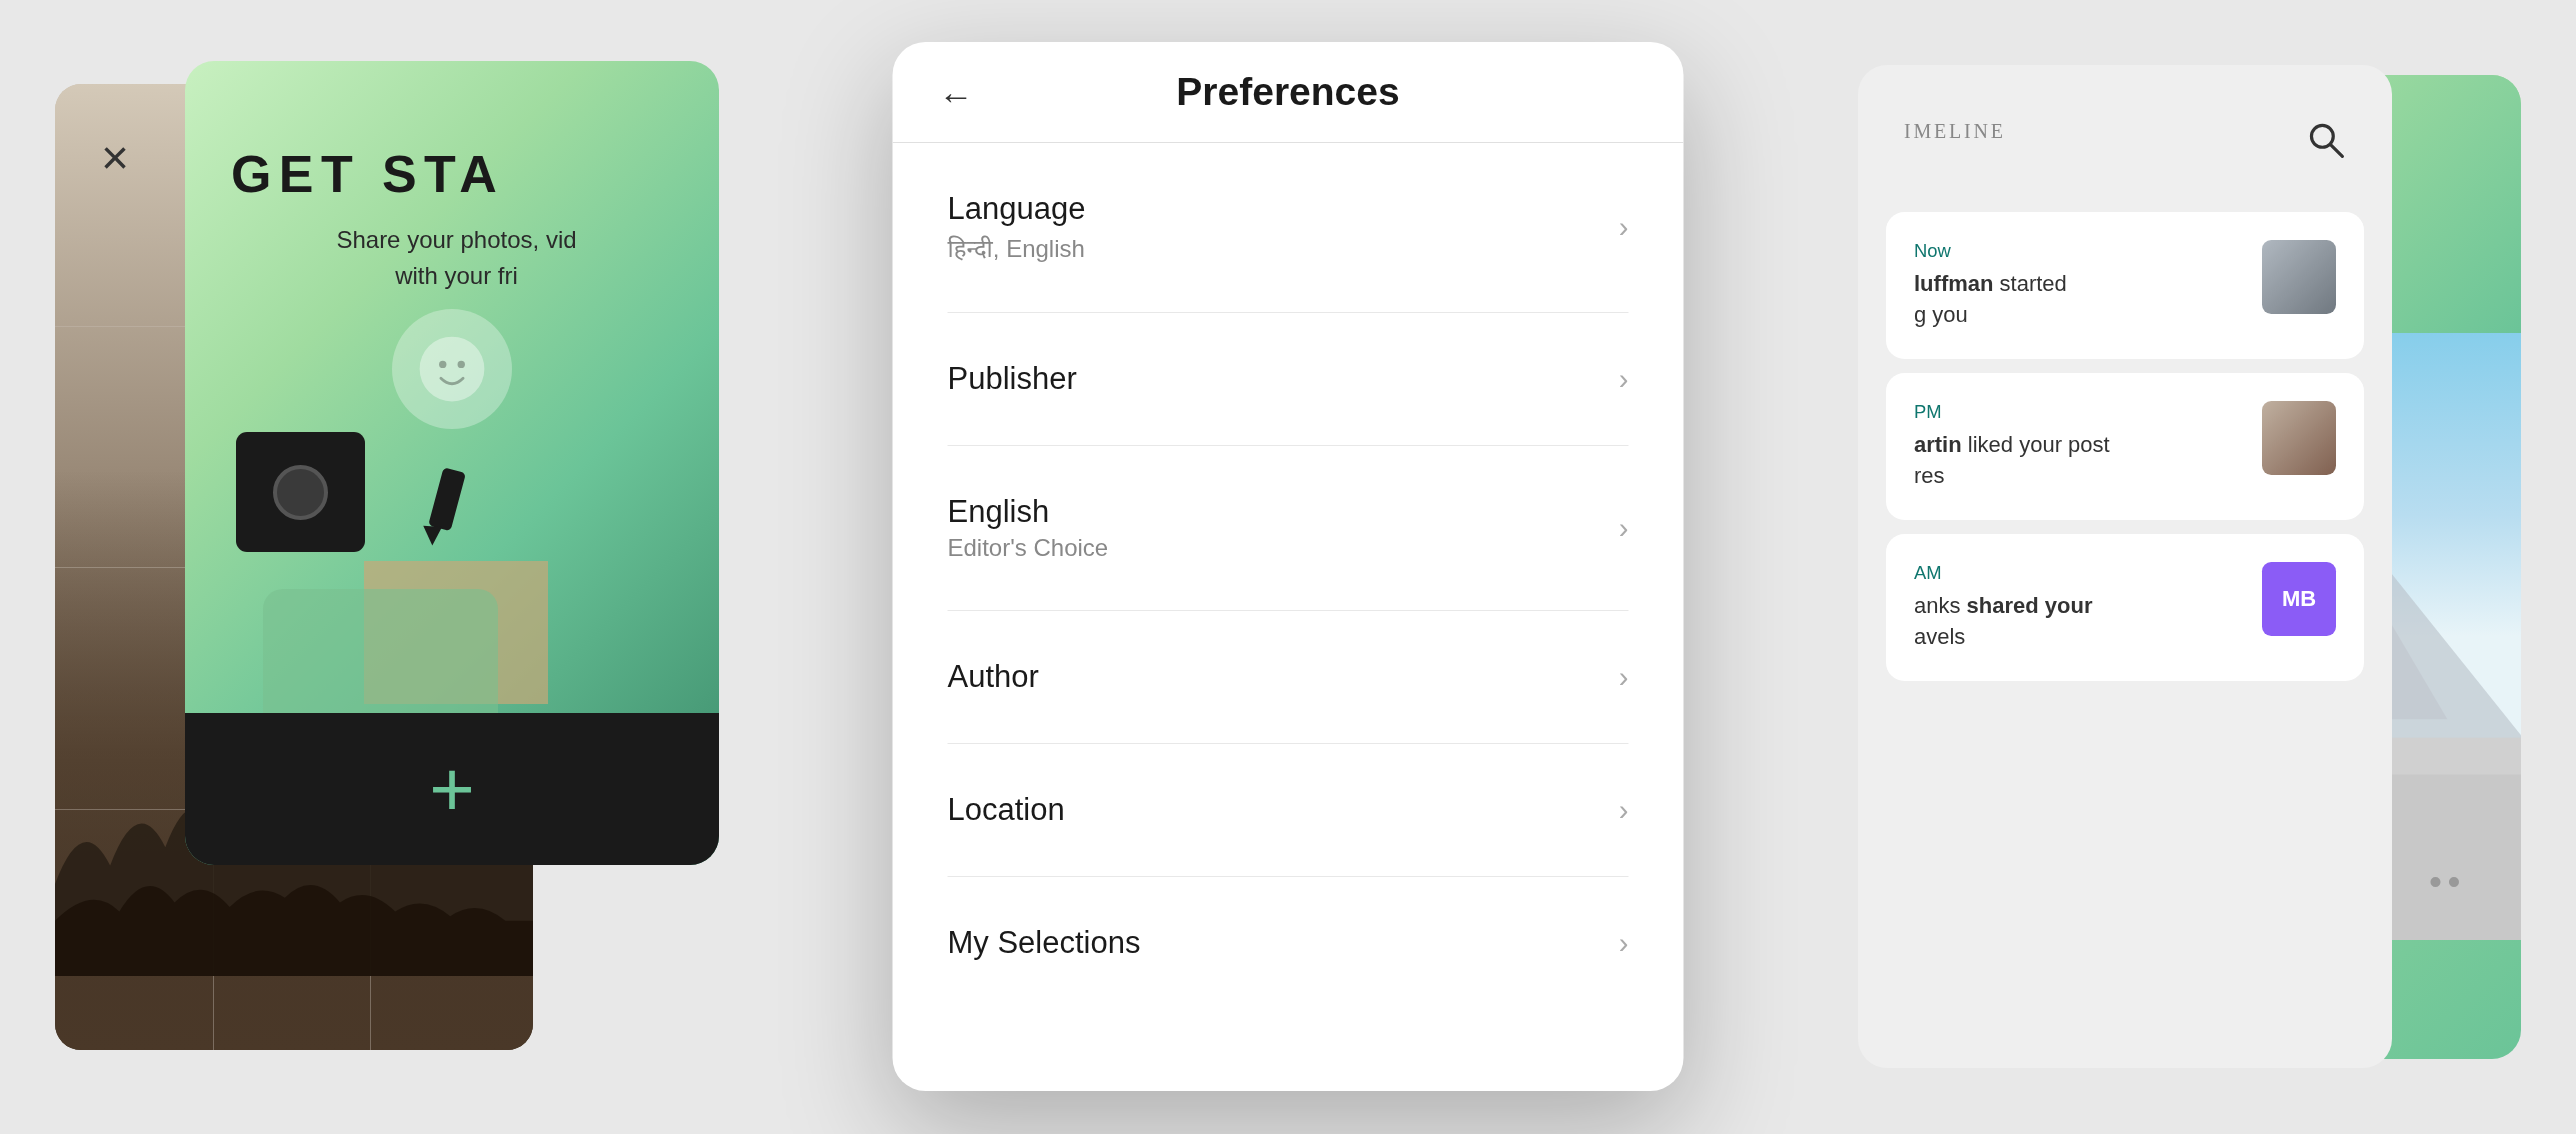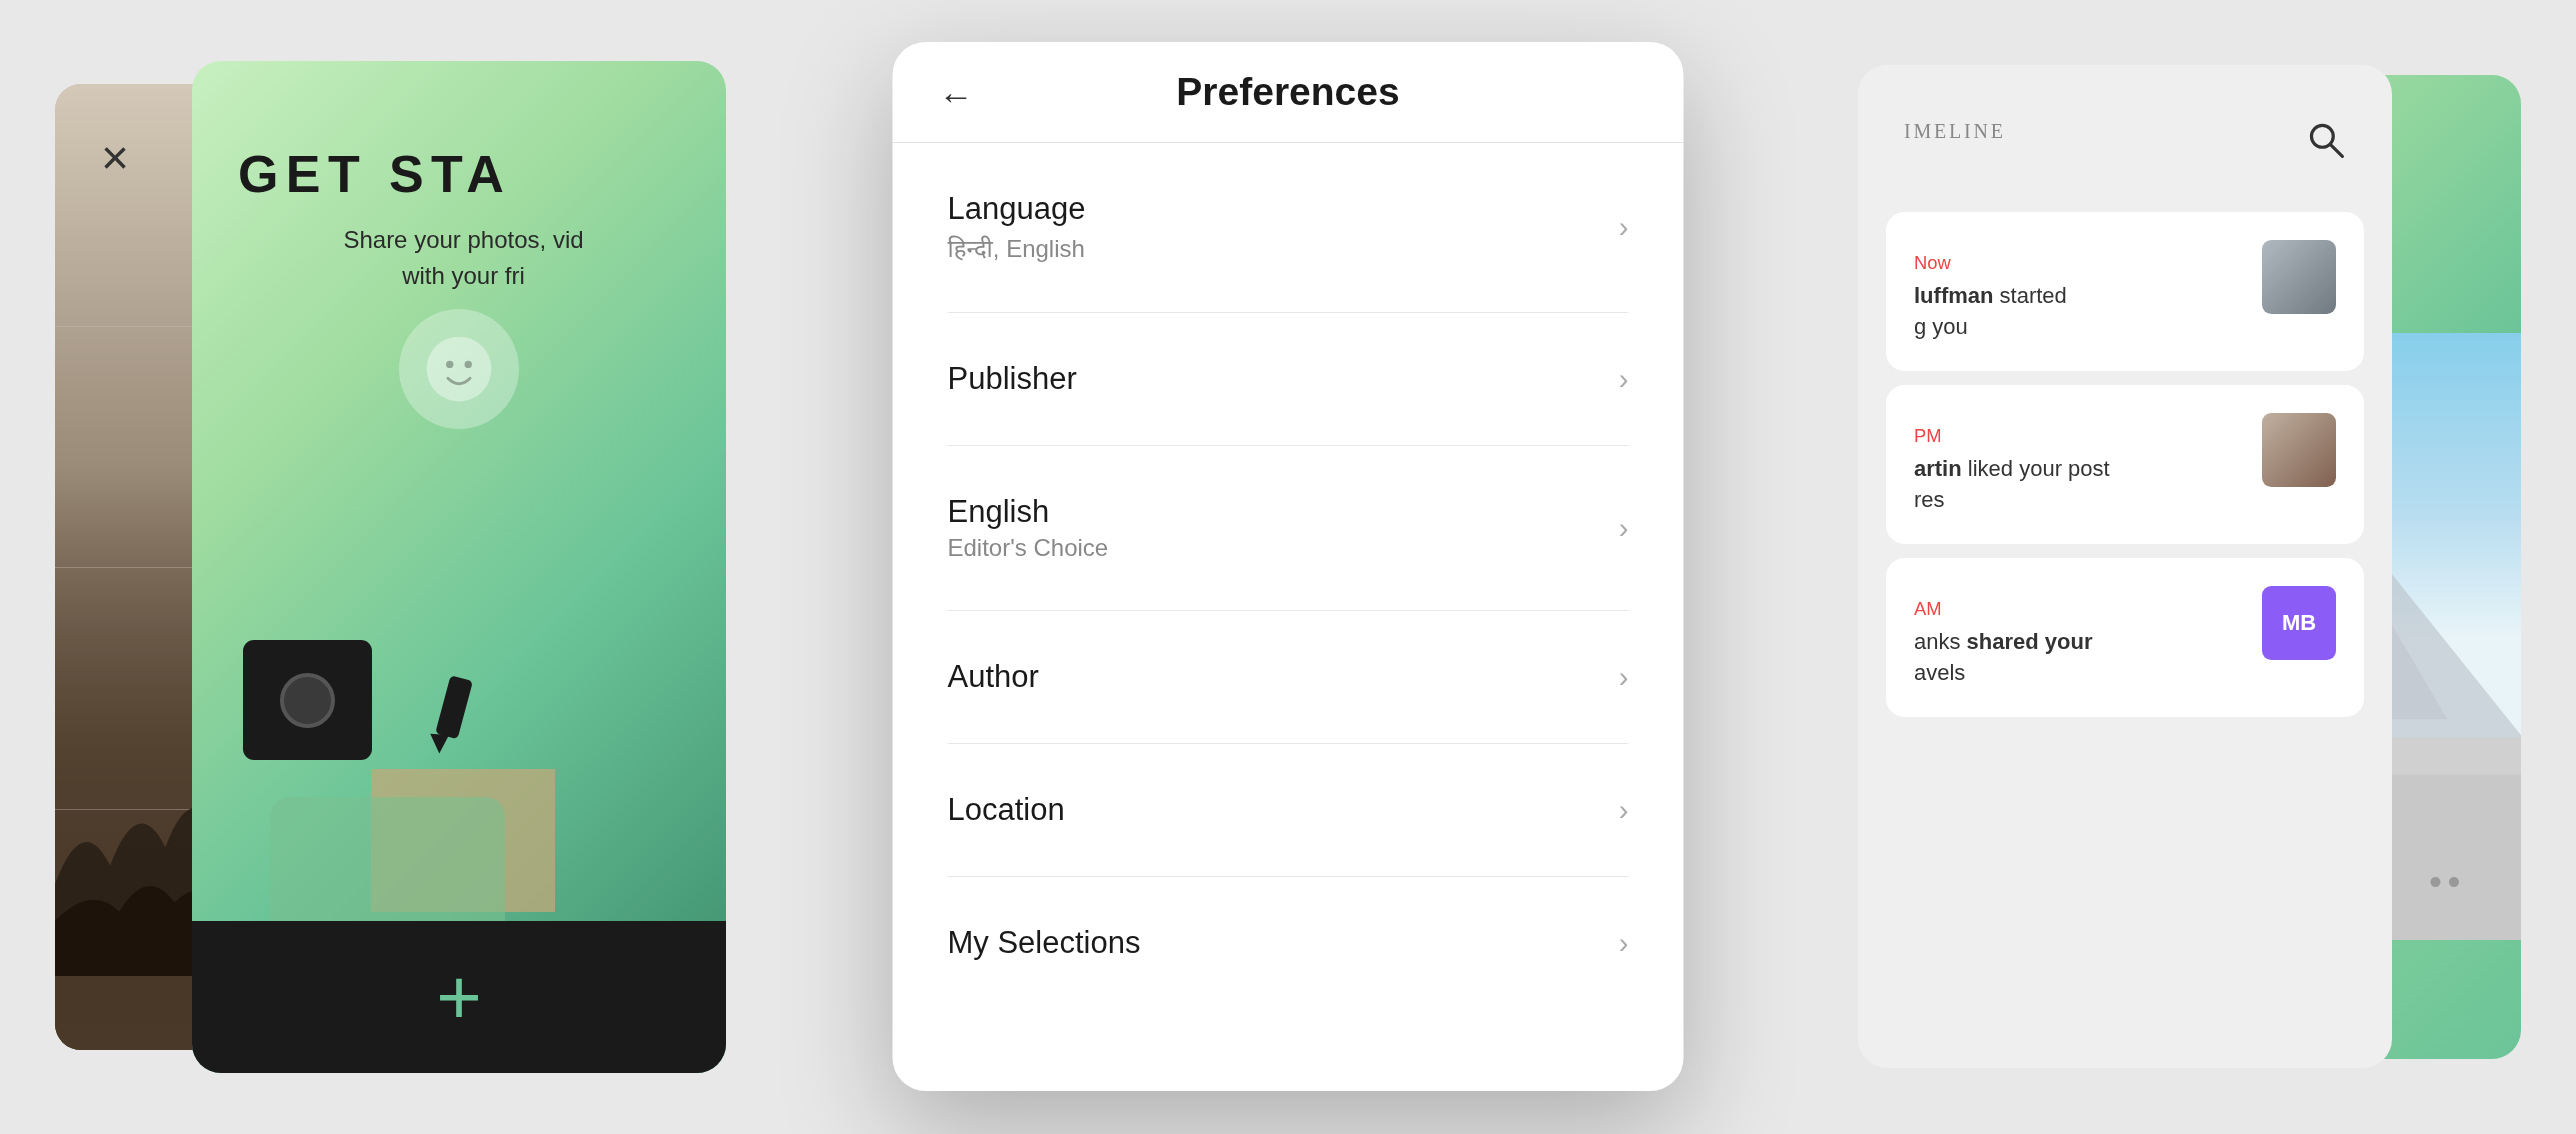--- a/index.html
+++ b/index.html
@@ -198,23 +198,22 @@
       align-items: flex-start;
       gap: 23px;
     }
 
     .notif-content {
       flex: 1;
     }
 
     .notif-time {
       font-size: 18.4px;
-      color: #ef4444;
+      color: #0f766e;
       margin-bottom: 7.4px;
-      margin-top: 12px;
     }
 
     .notif-text {
       font-size: 22px;
       color: #333;
       line-height: 1.4;
     }
 
     .notif-name {
       color: #333;
@@ -307,21 +306,21 @@
 
       <svg class="grass-svg" viewBox="0 0 520 300" preserveAspectRatio="none" style="height:276px;">
         <path d="M0,200 Q30,120 60,180 Q90,100 120,160 Q150,80 180,150 Q210,90 240,140 Q270,70 300,130 Q330,80 360,150 Q390,100 420,160 Q450,120 480,170 Q500,140 520,160 L520,300 L0,300 Z" fill="#2a2016" opacity="0.9"></path>
         <path d="M0,240 Q40,200 70,230 Q100,180 130,220 Q160,190 190,225 Q220,195 250,215 Q280,185 310,220 Q340,200 370,230 Q400,210 430,235 Q460,215 490,240 L520,240 L520,300 L0,300 Z" fill="#1a1008" opacity="0.8"></path>
       </svg>
     </div>
 
     <div class="close-x" style="position:absolute;top:46px;left:46px;font-size:48px;color:#333;font-weight:300;z-index:5;">×</div>
   </div>
 
-  <div class="card card-left-center" style="width:534px;height:1012px;left:192px;top:61px;">
+  <div class="card card-left-center" style="width:534px;height:804px;left:185px;top:61px;">
 
     <div style="position:absolute;top:83px;left:46px;font-size:52px;font-weight:900;letter-spacing:7.4px;color:#1a1a1a;text-transform:uppercase;">GET STA</div>
 
     <div style="position:absolute;top:161px;left:37px;right:28px;font-size:24px;color:#2a2a2a;text-align:center;line-height:1.5;">
       <span>Share your photos, vid</span><br>
       <span>with your fri</span>
     </div>
 
     <div style="position:absolute;top:248px;left:50%;transform:translateX(-50%);width:120px;height:120px;border-radius:50%;background:rgba(255,255,255,0.3);display:flex;align-items:center;justify-content:center;">
       <svg width="74" height="74" viewBox="0 0 80 80">

